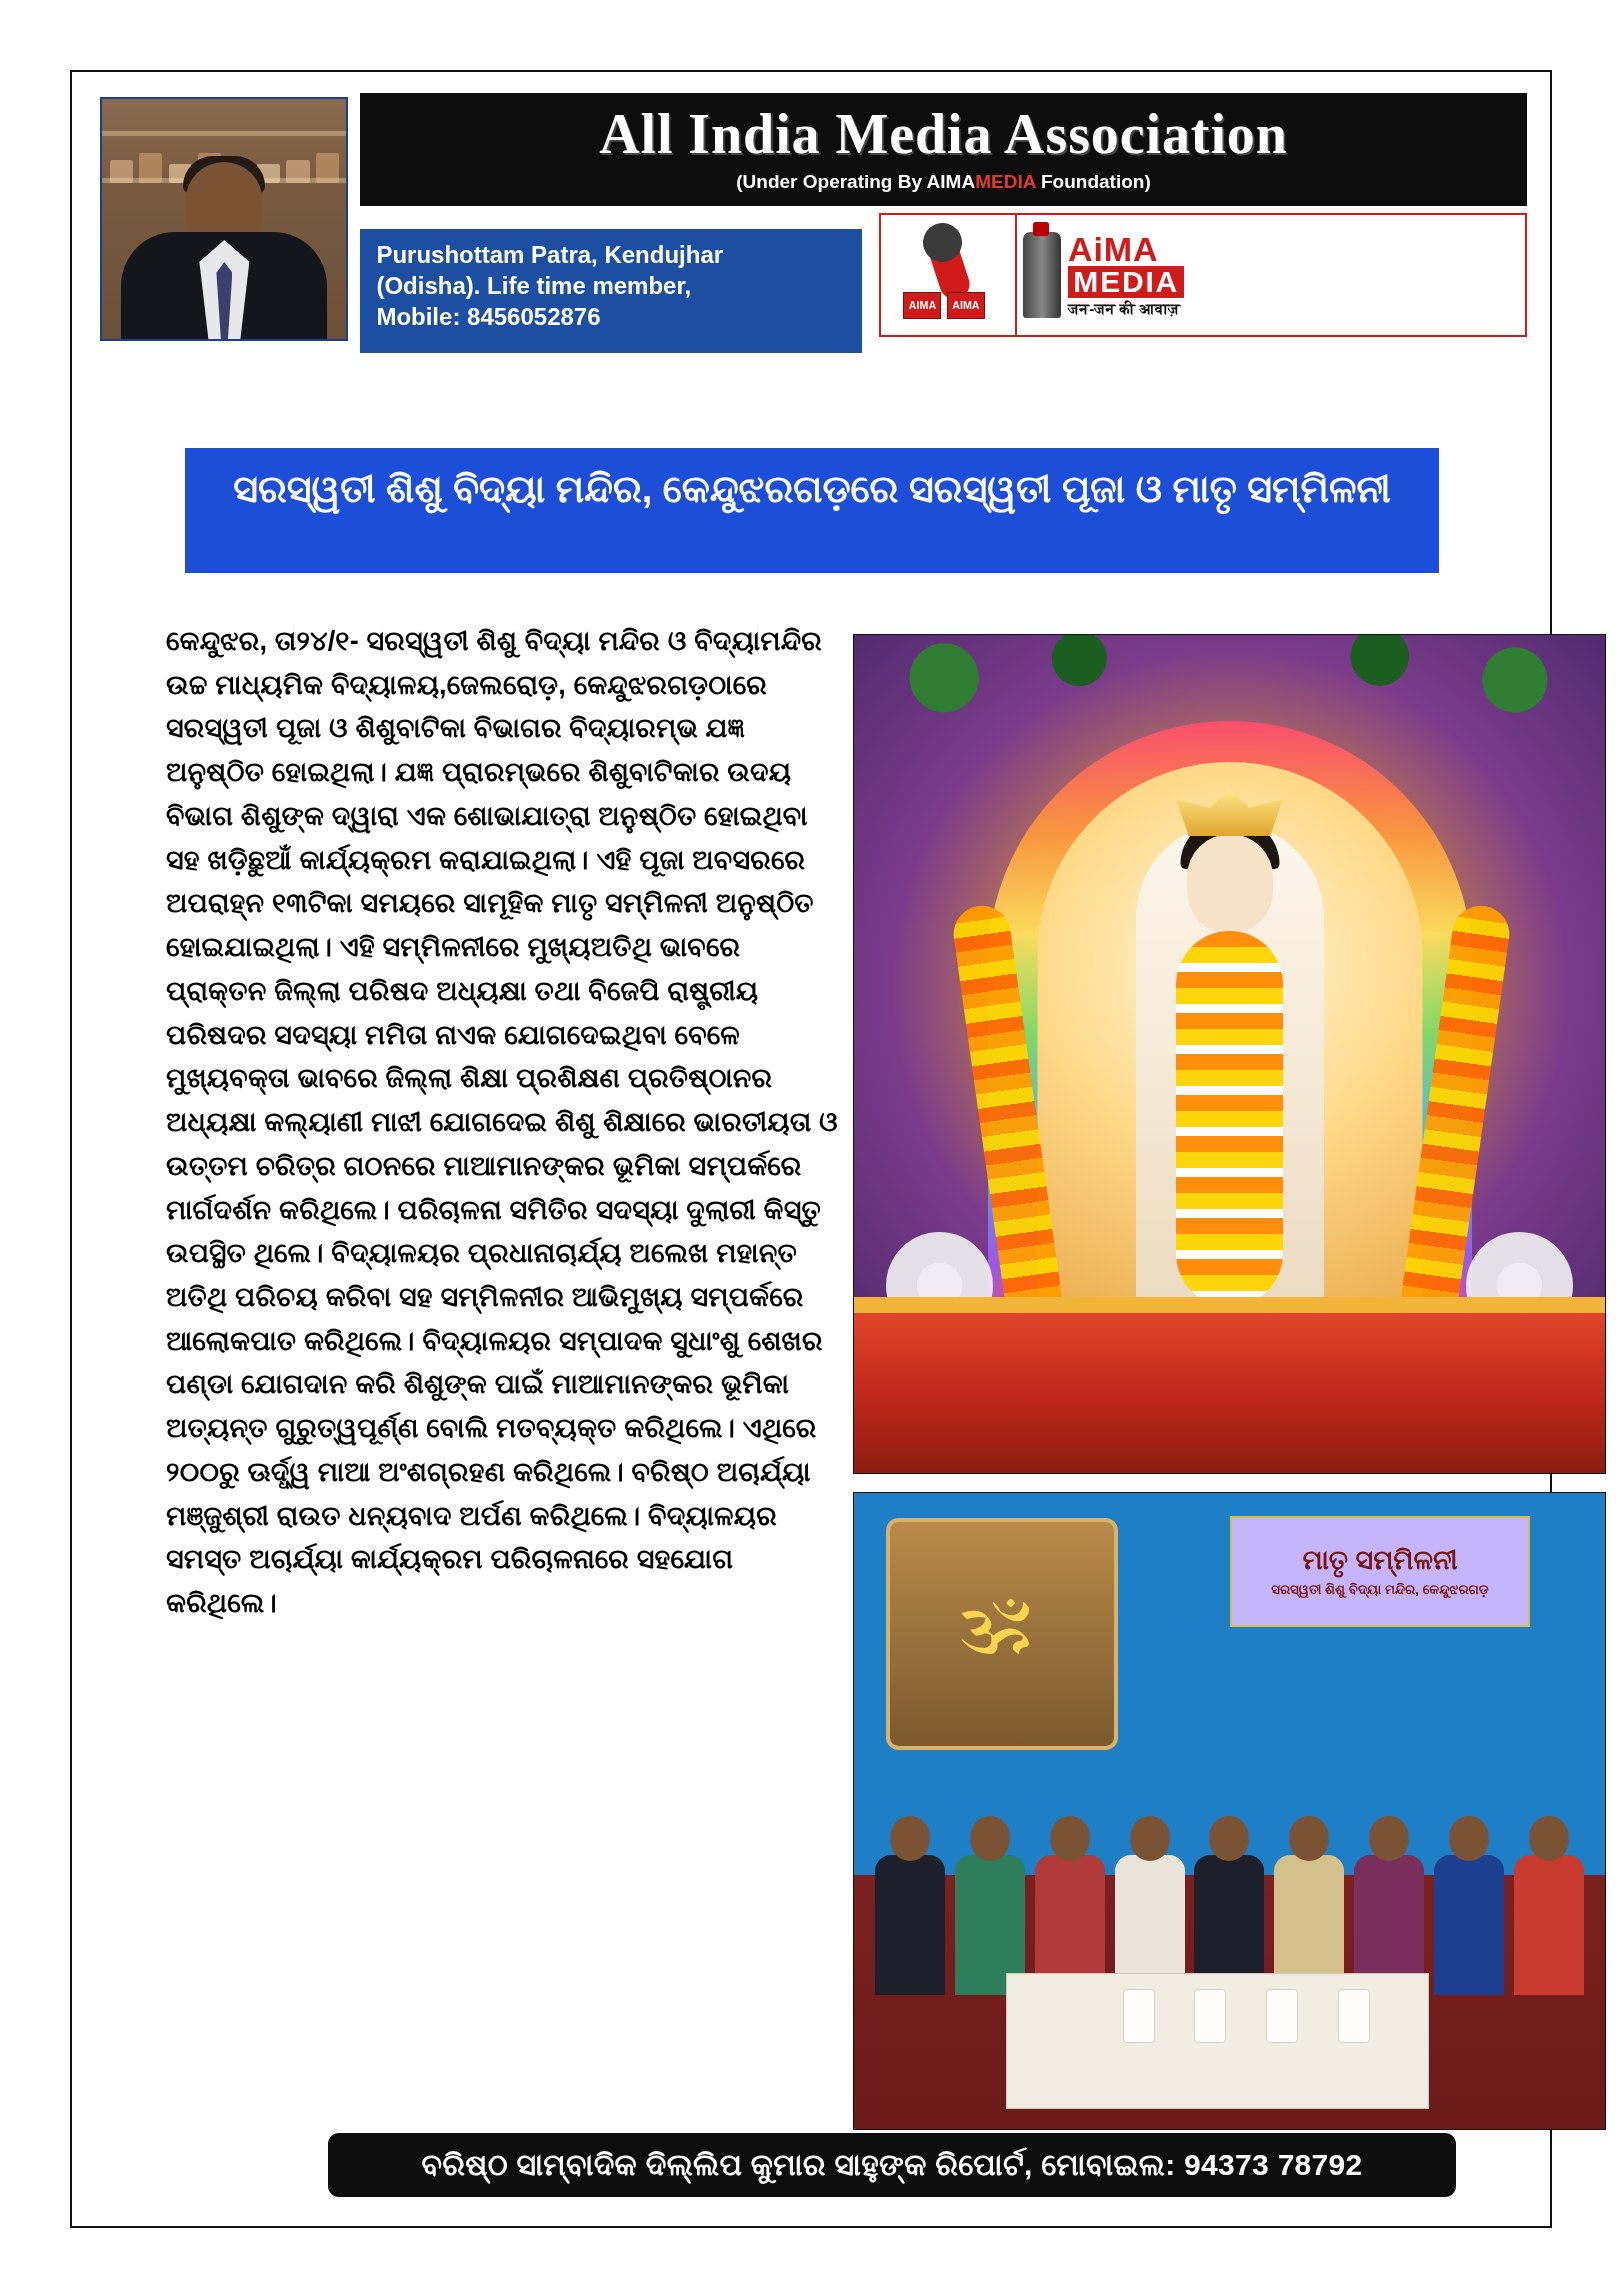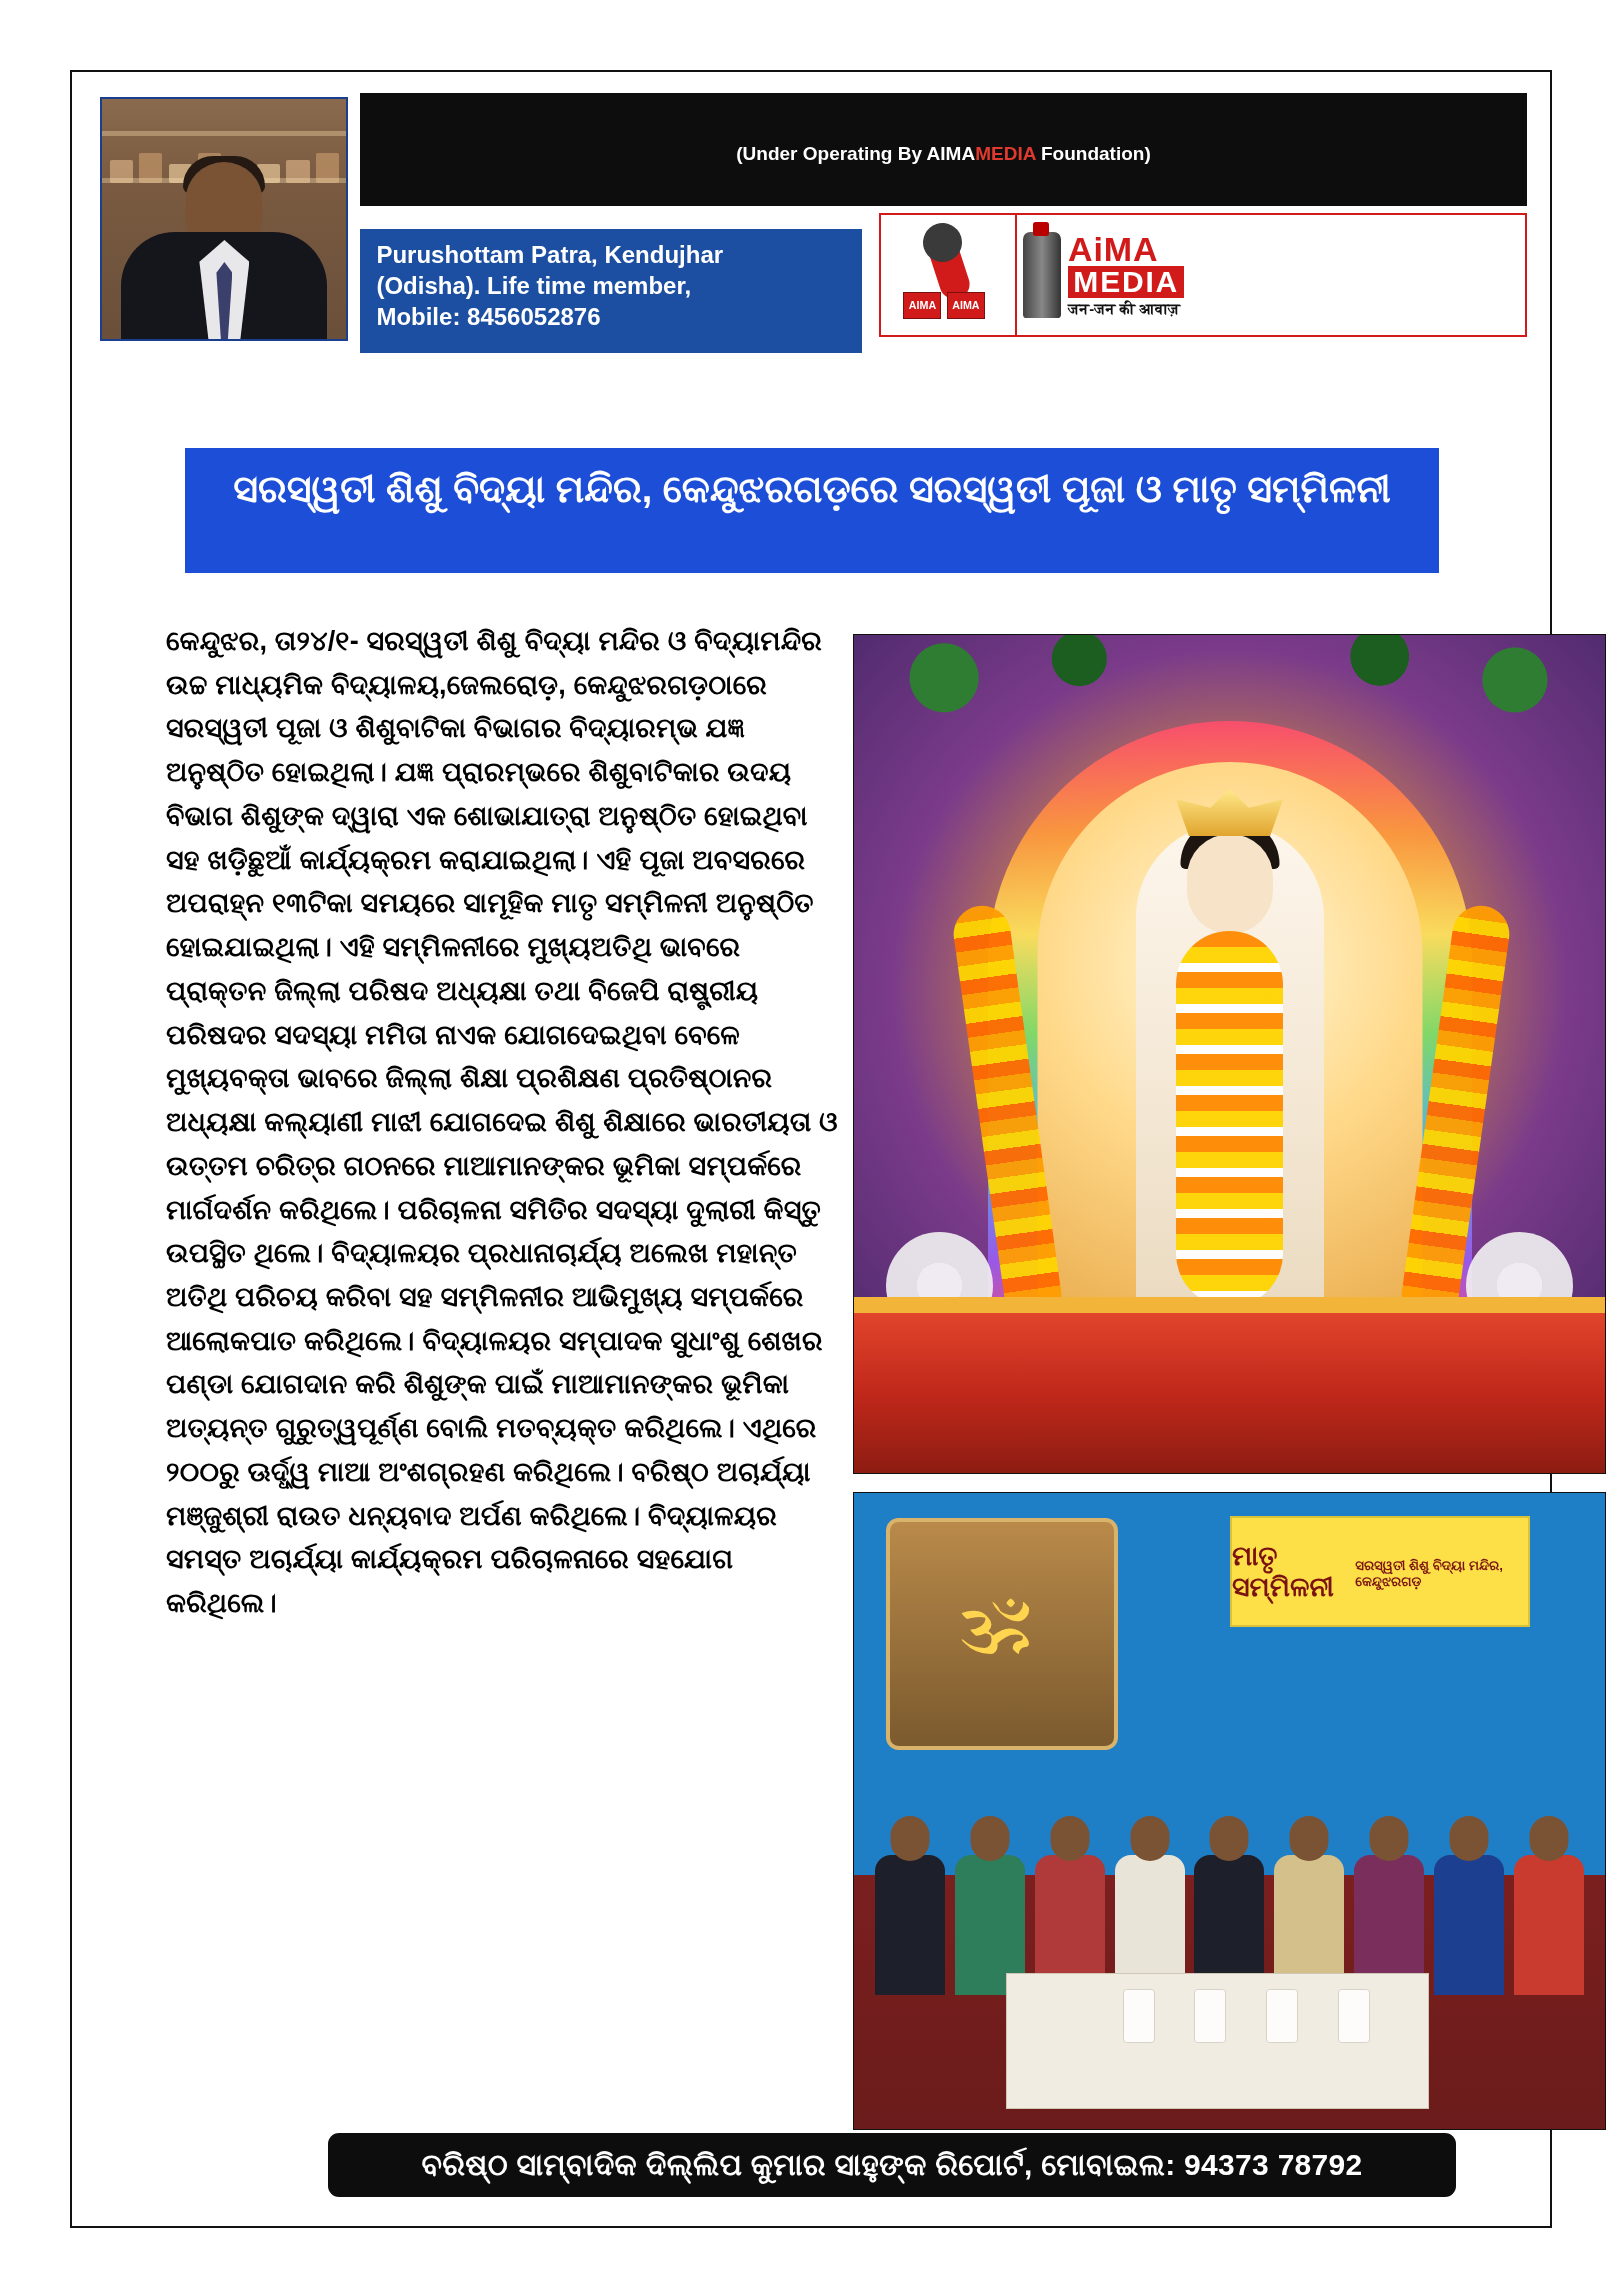--- a/index.html
+++ b/index.html
@@ -458,24 +458,24 @@
     background: #1b6fb5;
   }
   .ps-bg {
     position: absolute; inset: 0;
     background: linear-gradient(180deg,#1f7fc6 0%, #1f7fc6 60%, #7b1f1f 60%, #6b1b1b 100%);
   }
   .ps-banner {
     position: absolute;
     left: 376px; top: 23px;
     width: 296px; height: 107px;
-    background: #fde047;
+    background: #c4b5fd;
     border: 2.7px solid #d8c23c;
     display: flex;
-    flex-direction: row;
+    flex-direction: column;
     align-items: center;
     justify-content: center;
     color: #7a1212;
     font-weight: bold;
   }
   .ps-banner .b1 { font-size: 27px; }
   .ps-banner .b2 { font-size: 13.4px; margin-top: 5.4px; }
   .ps-shrine {
     position: absolute;
     left: 32px; top: 25px;
@@ -590,20 +590,21 @@
         <div class="shelf s1"></div>
         <div class="shelf s2"></div>
         <div class="hair"></div>
         <div class="head"></div>
         <div class="body"></div>
         <div class="shirt"></div>
         <div class="tie"></div>
       </div>
 
       <div class="title-bar">
+        <div class="main-title">All India Media Association</div>
         <div class="sub-title"><span>(Under Operating By AIMA</span><span class="hl">MEDIA</span><span> Foundation)</span></div>
       </div>
 
       <div class="member-box">
         <div>Purushottam Patra, Kendujhar</div>
         <div>(Odisha). Life time member,</div>
         <div>Mobile: 8456052876</div>
       </div>
 
       <div class="promo-box">

